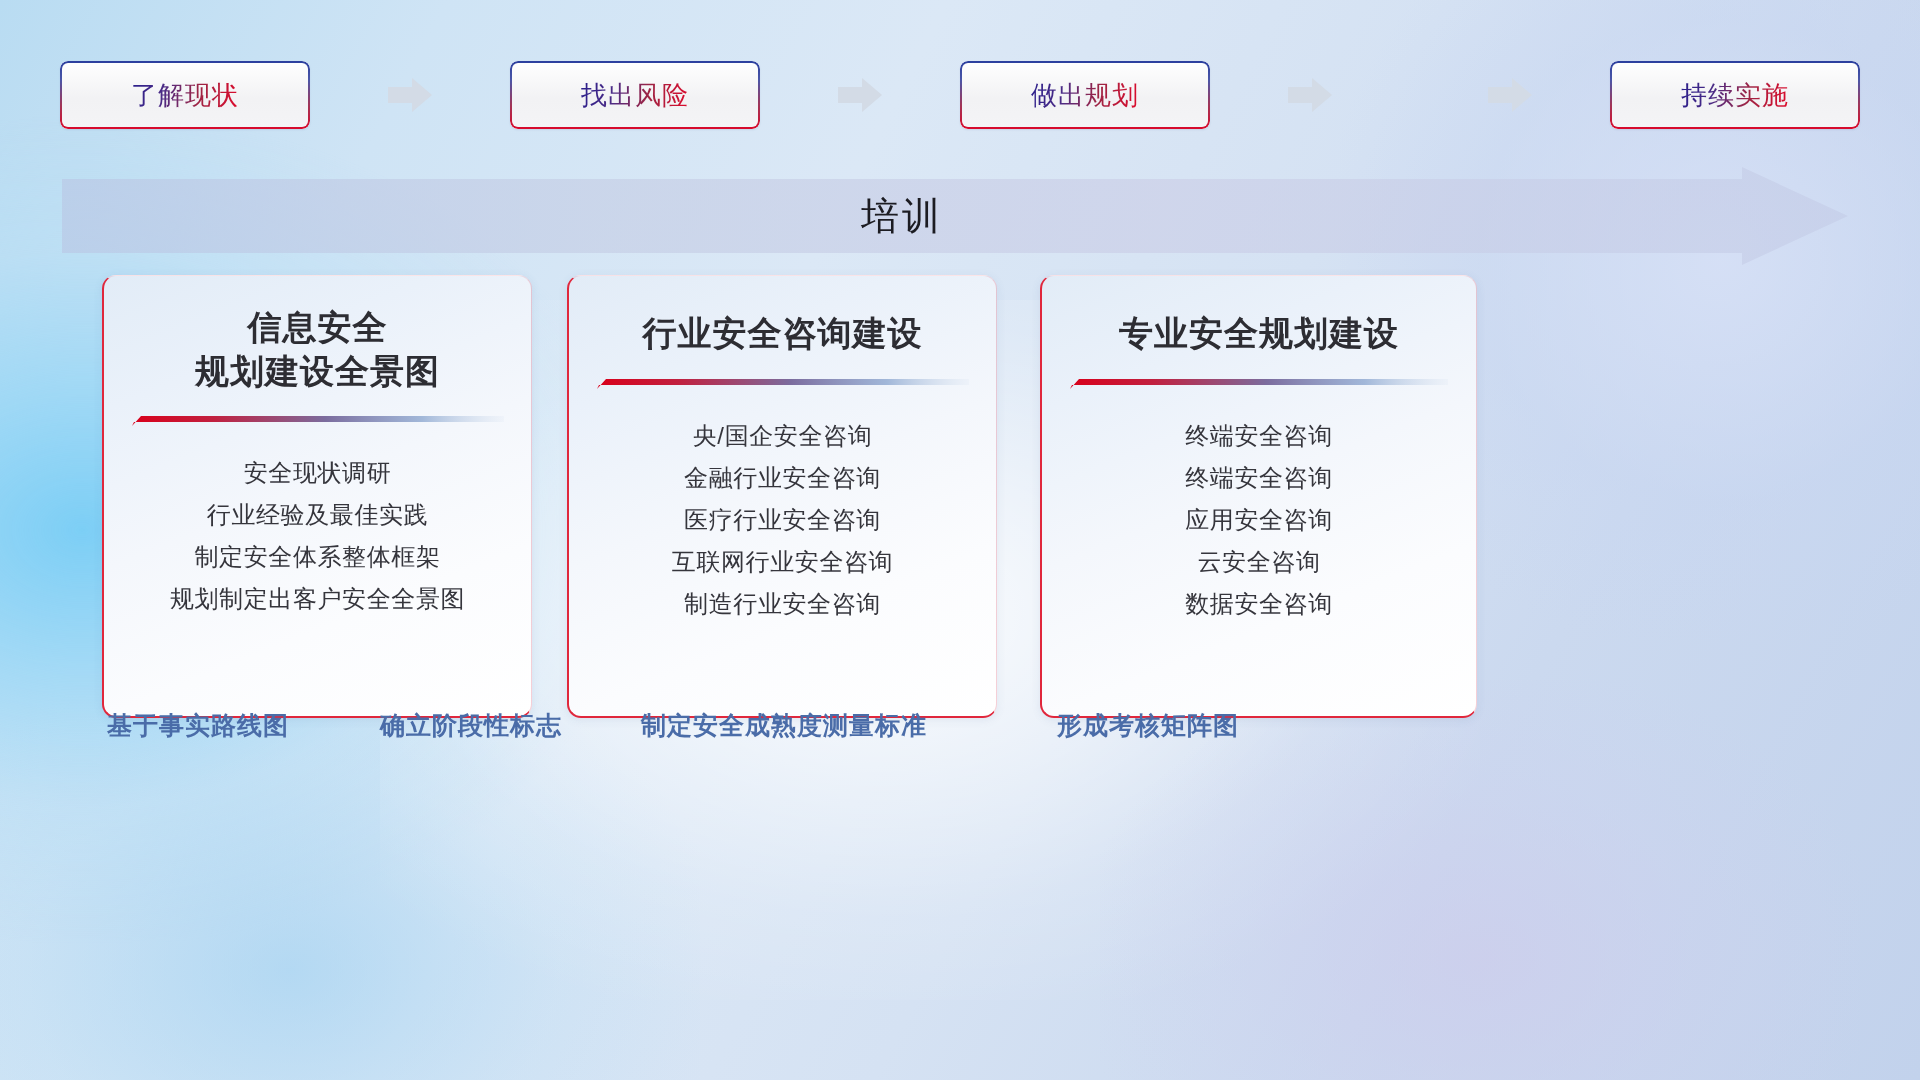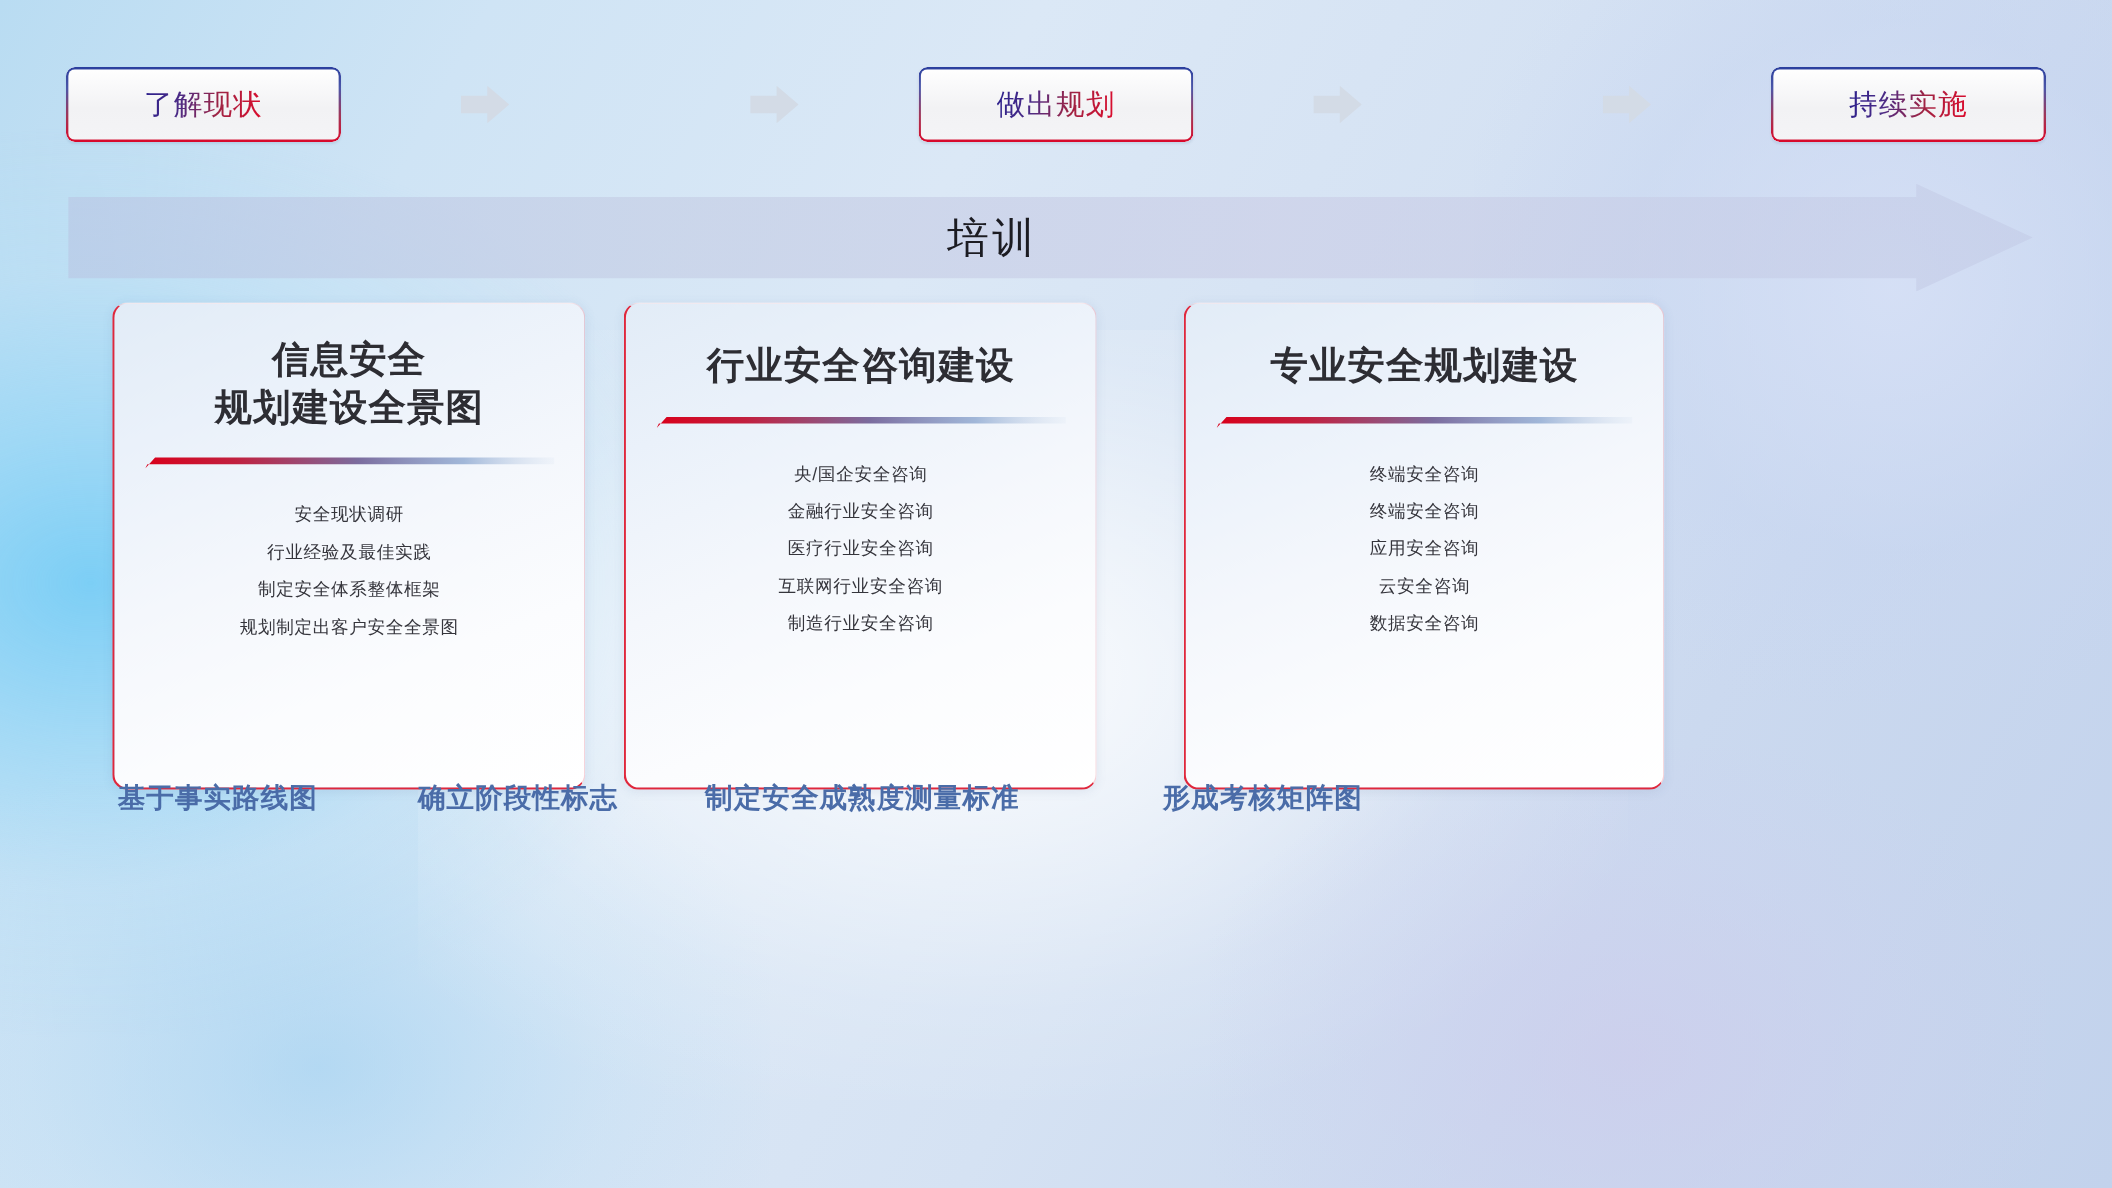--- a/index.html
+++ b/index.html
@@ -150,21 +150,21 @@
     border-left: 2.5px solid #e0273c;
     border-bottom: 2.5px solid #e0273c;
     border-right: 1px solid rgba(224,39,60,0.20);
     border-top: 1px solid rgba(224,39,60,0.12);
     box-shadow: 0 2px 10px rgba(70,100,150,0.10);
     box-sizing: border-box;
     overflow: hidden;
   }
   #card-1 { left: 102px; }
   #card-2 { left: 567px; }
-  #card-3 { left: 1076px; width: 437px; }
+  #card-3 { left: 1040px; width: 437px; }
 
   .card-title {
     margin-top: 36px;
     text-align: center;
     font-size: 34px;
     font-weight: bold;
     color: #2d2d33;
     line-height: 1.28;
     letter-spacing: 1px;
     padding: 0 14px;
@@ -178,21 +178,21 @@
   }
   .card-divider svg { display: block; width: 100%; height: 100%; }
   #card-3 .card-divider { width: 378px; }
 
   .card-list {
     margin-top: 26px;
     padding: 0 10px;
     text-align: center;
   }
   .card-item {
-    font-size: 16px;
+    font-size: 24px;
     color: #35353c;
     line-height: 1;
     padding: 9px 0;
     letter-spacing: 0.6px;
   }
 
   
   .footer-label {
     position: absolute;
     top: 709px;
@@ -223,20 +223,23 @@
     <span class="step-label">了解现状</span>
   </div>
   <div class="step-spacer"></div>
   <div class="step-arrow">
     <svg width="44" height="34" viewBox="0 0 44 34" aria-hidden="true">
       <path d="M0 9 H24 V0 L44 17 L24 34 V25 H0 Z" fill="#d3dbe6"></path>
     </svg>
   </div>
   <div class="step-spacer"></div>
 
+  <div class="step-box">
+    <span class="step-label">找出风险</span>
+  </div>
   <div class="step-spacer"></div>
   <div class="step-arrow">
     <svg width="44" height="34" viewBox="0 0 44 34" aria-hidden="true">
       <path d="M0 9 H24 V0 L44 17 L24 34 V25 H0 Z" fill="#d3dbe6"></path>
     </svg>
   </div>
   <div class="step-spacer"></div>
 
   <div class="step-box">
     <span class="step-label">做出规划</span>

